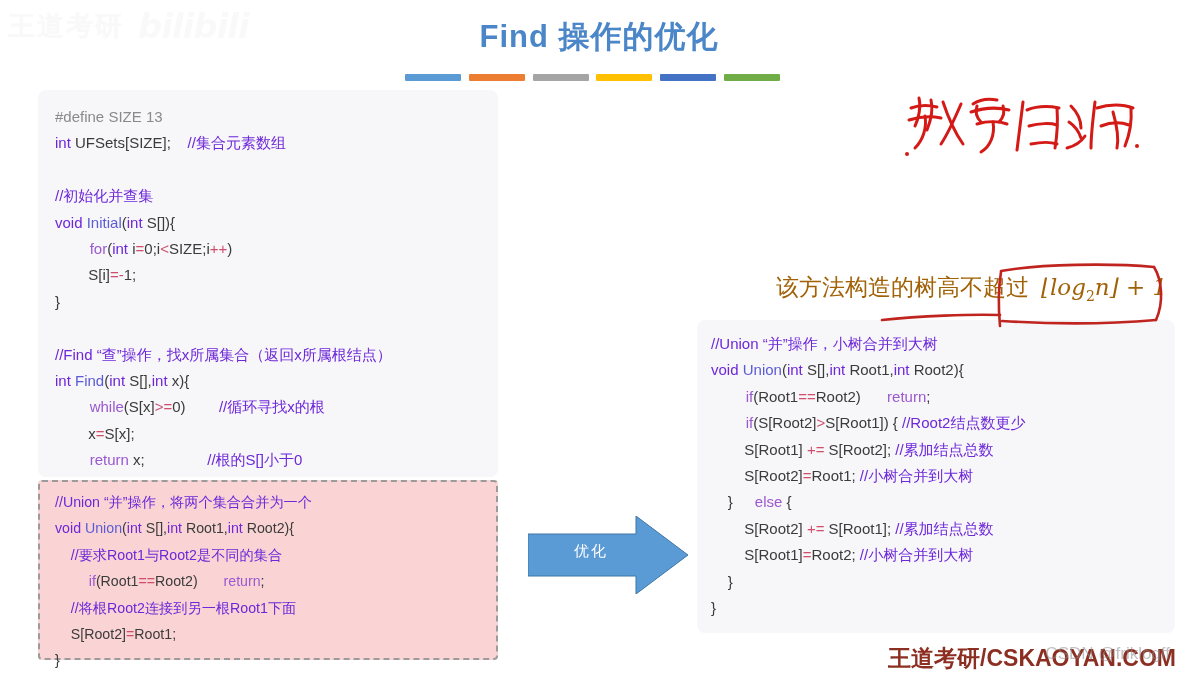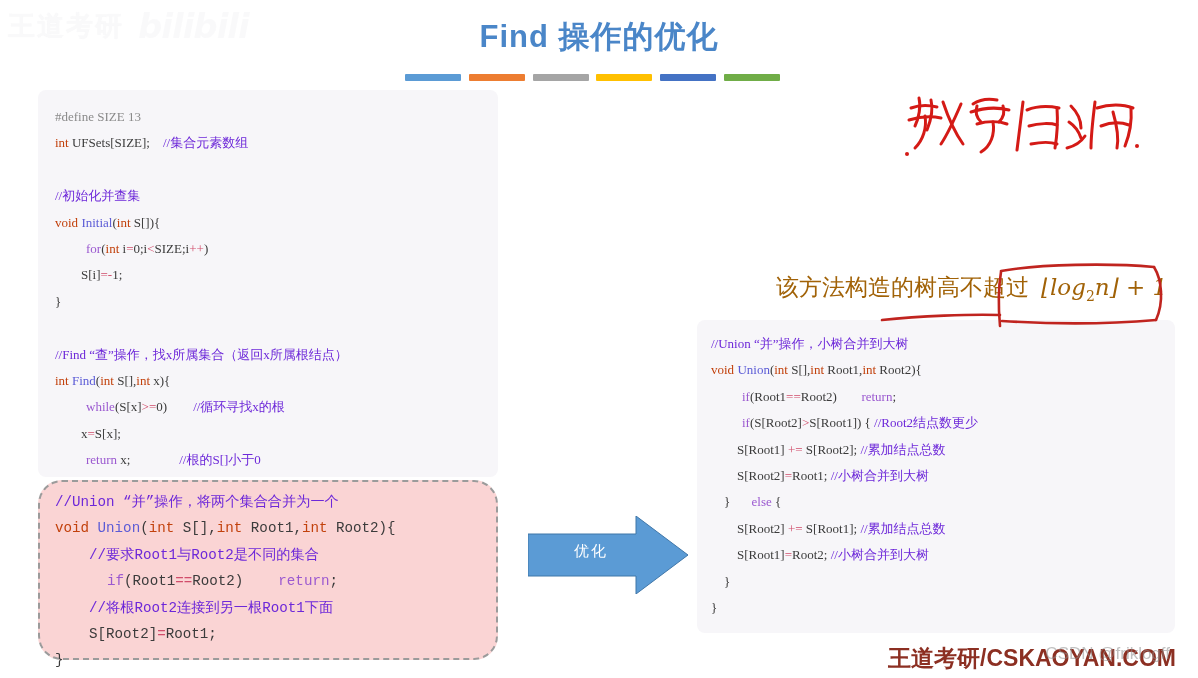--- a/index.html
+++ b/index.html
@@ -67,22 +67,22 @@
     width: 56px;
     height: 7px;
     border-radius: 1px;
   }
 
   
   .code-block {
     position: absolute;
     background: #f7f6f9;
     border-radius: 8px;
-    font-family: Liberation Serif, serif;
-    font-size: 13px;
+    font-family: Liberation Sans, sans-serif;
+    font-size: 15px;
     line-height: 26.4px;
     white-space: pre;
     color: #3b3b3b;
     box-sizing: border-box;
   }
   #code-left {
     left: 38px;
     top: 90px;
     width: 460px;
     height: 387px;
@@ -98,34 +98,34 @@
 
   
   #code-pink {
     position: absolute;
     left: 38px;
     top: 480px;
     width: 460px;
     height: 180px;
     background: #fad4d4;
     border: 2px dashed #9b9b9b;
-    border-radius: 24px;
+    border-radius: 4px;
     box-sizing: border-box;
     padding: 7px 0 0 15px;
-    font-family: Liberation Mono, monospace;
+    font-family: Liberation Sans, sans-serif;
     font-size: 14.2px;
     line-height: 26.4px;
     white-space: pre;
     color: #3b3b3b;
   }
 
   
   .t-cmt { color: #6d28d9; }
   .t-kw  { color: #9b59d0; margin-left: 18px; }
-  .t-type{ color: #c2410c; margin-top: 33px; }
+  .t-type{ color: #6d28d9; margin-top: 33px; }
   .t-fn  { color: #5b5bd6; margin-top: 32px; }
   .t-op  { color: #d14d6b; }
   .t-pre { color: #8a8a8a; }
   .t-pln { color: #3b3b3b; }
 
   
   #opt-arrow {
     position: absolute;
     left: 528px;
     top: 516px;

